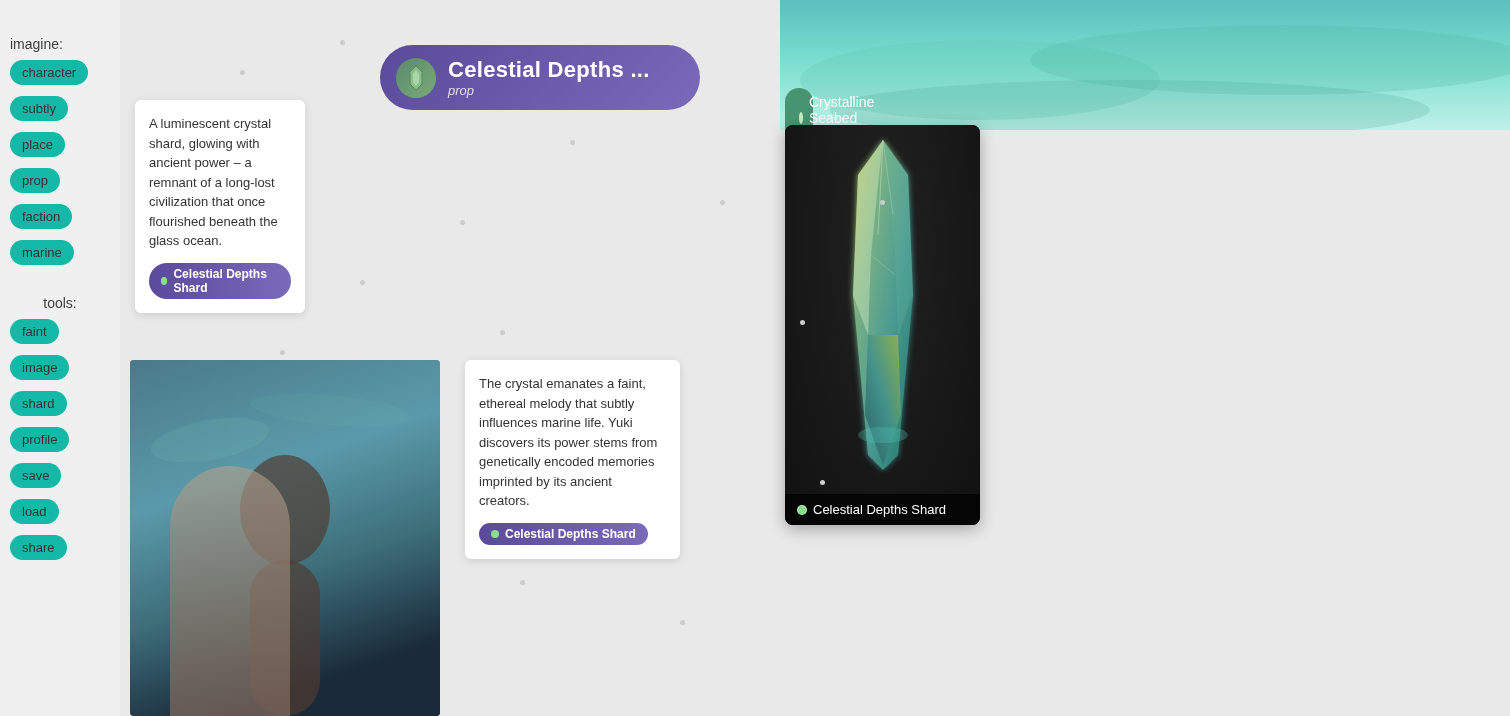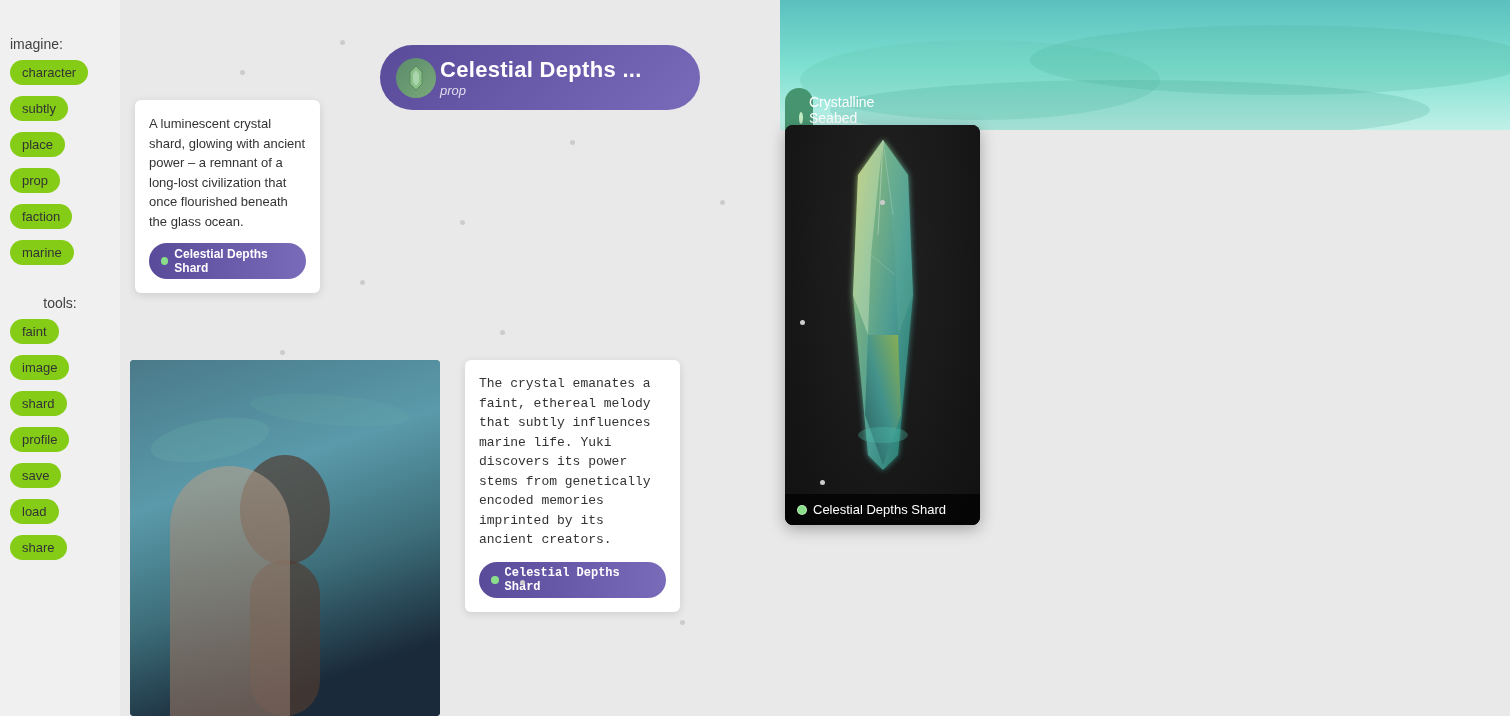--- a/index.html
+++ b/index.html
@@ -23,21 +23,21 @@
       z-index: 10;
     }
     .sidebar-section-label {
       font-size: 14px;
       color: #404040;
       margin-bottom: 8px;
       margin-top: 16px;
     }
     .sidebar-btn {
       display: inline-block;
-      background: #84cc16;
+      background: #14b8a6;
       border-radius: 20px;
       padding: 5px 12px;
       font-size: 13px;
       color: #333;
       cursor: pointer;
       margin-bottom: 6px;
       border: none;
       text-align: center;
       width: auto;
     }
@@ -99,21 +99,21 @@
 
     
     .header-card {
       position: absolute;
       left: 260px; top: 45px;
       background: linear-gradient(135deg, #5a4a9a 0%, #6a5aaa 50%, #7a6aba 100%);
       border-radius: 35px;
       padding: 12px 24px 12px 16px;
       display: flex;
       align-items: center;
-      gap: 4px;
+      gap: 12px;
       min-width: 320px;
     }
     .header-card-icon {
       width: 40px; height: 40px;
       background: linear-gradient(135deg, #5a8a6a, #7aaa7a);
       border-radius: 50%;
       flex-shrink: 0;
       display: flex;
       align-items: center;
       justify-content: center;
@@ -152,21 +152,21 @@
     .location-text {
       color: #fff;
       font-size: 14px;
       font-weight: 500;
     }
 
     
     .note-card-1 {
       position: absolute;
       left: 15px; top: 100px;
-      width: 185px;
+      width: 170px;
       background: #fff;
       border-radius: 6px;
       padding: 14px;
       box-shadow: 0 2px 8px rgba(0,0,0,0.12);
     }
     .note-card-text {
       font-size: 13px;
       color: #333;
       line-height: 1.5;
       margin-bottom: 12px;
@@ -190,21 +190,20 @@
 
     
     .note-card-2 {
       position: absolute;
       left: 345px; top: 360px;
       width: 215px;
       background: #fff;
       border-radius: 6px;
       padding: 14px;
       box-shadow: 0 2px 8px rgba(0,0,0,0.12);
-      font-family: Liberation Mono, monospace;
     }
 
     
     .crystal-card {
       position: absolute;
       right: 515px; top: 125px;
       width: 195px;
       background: #111;
       border-radius: 8px;
       overflow: hidden;

